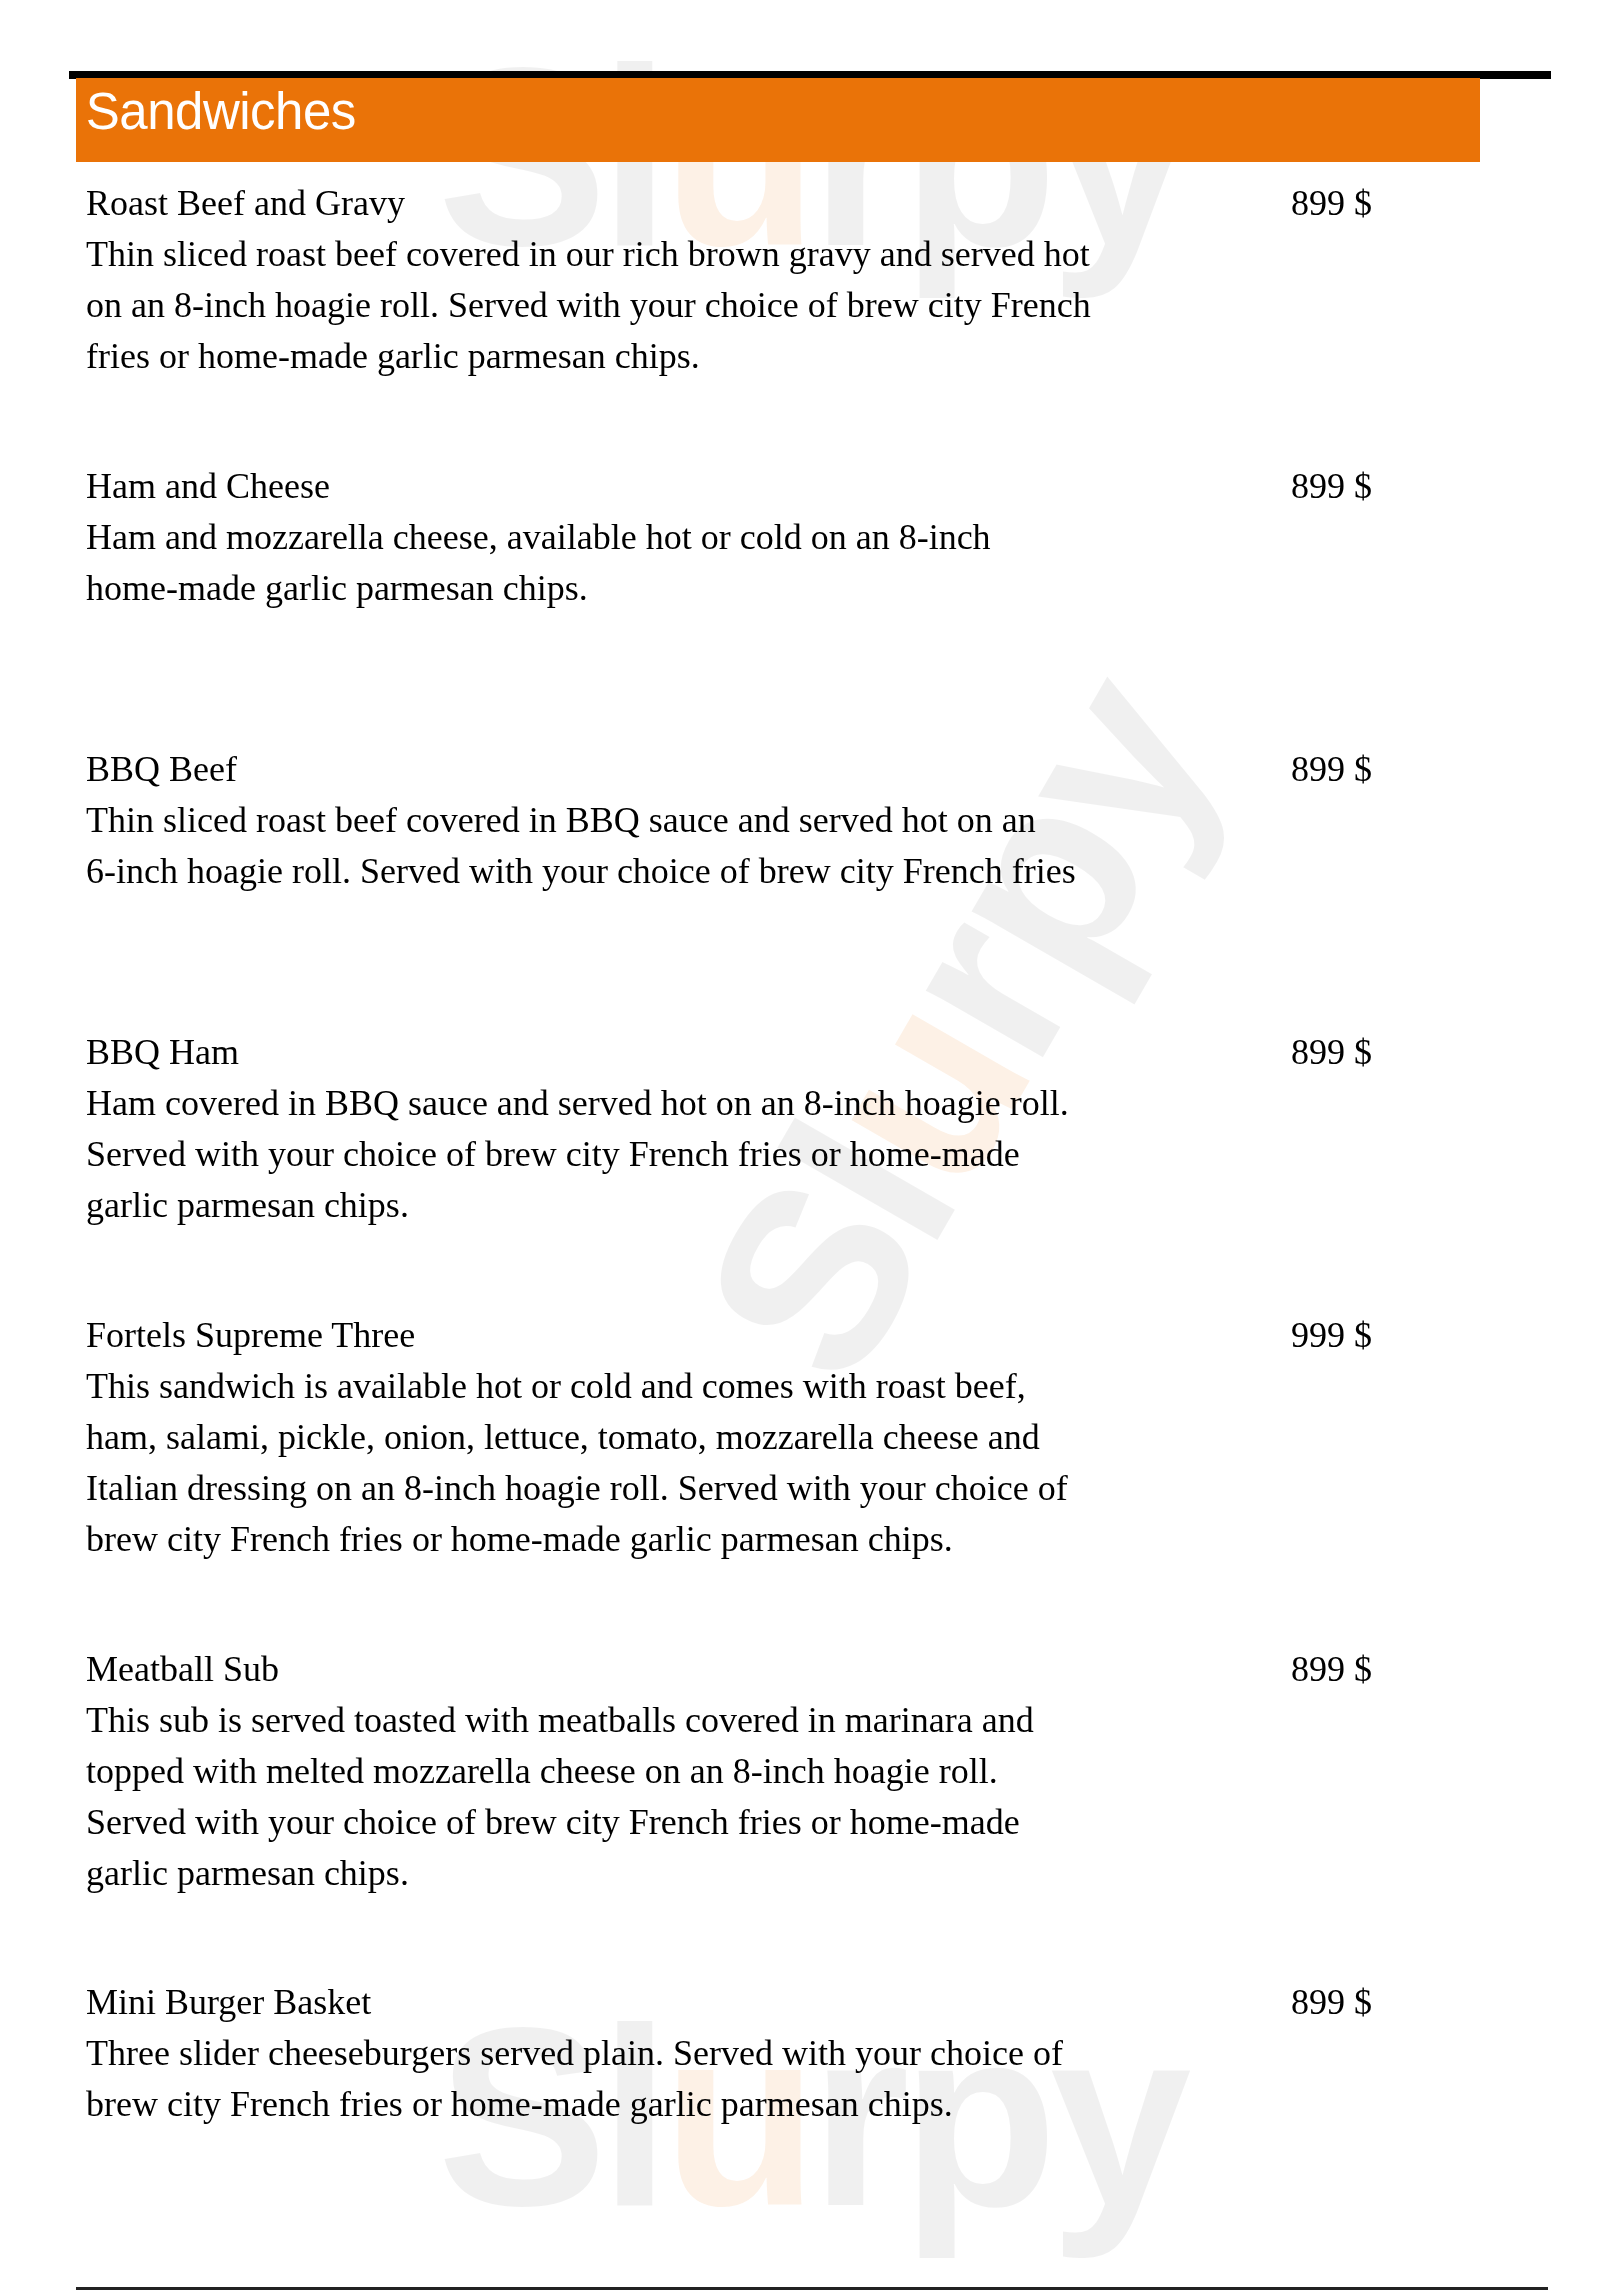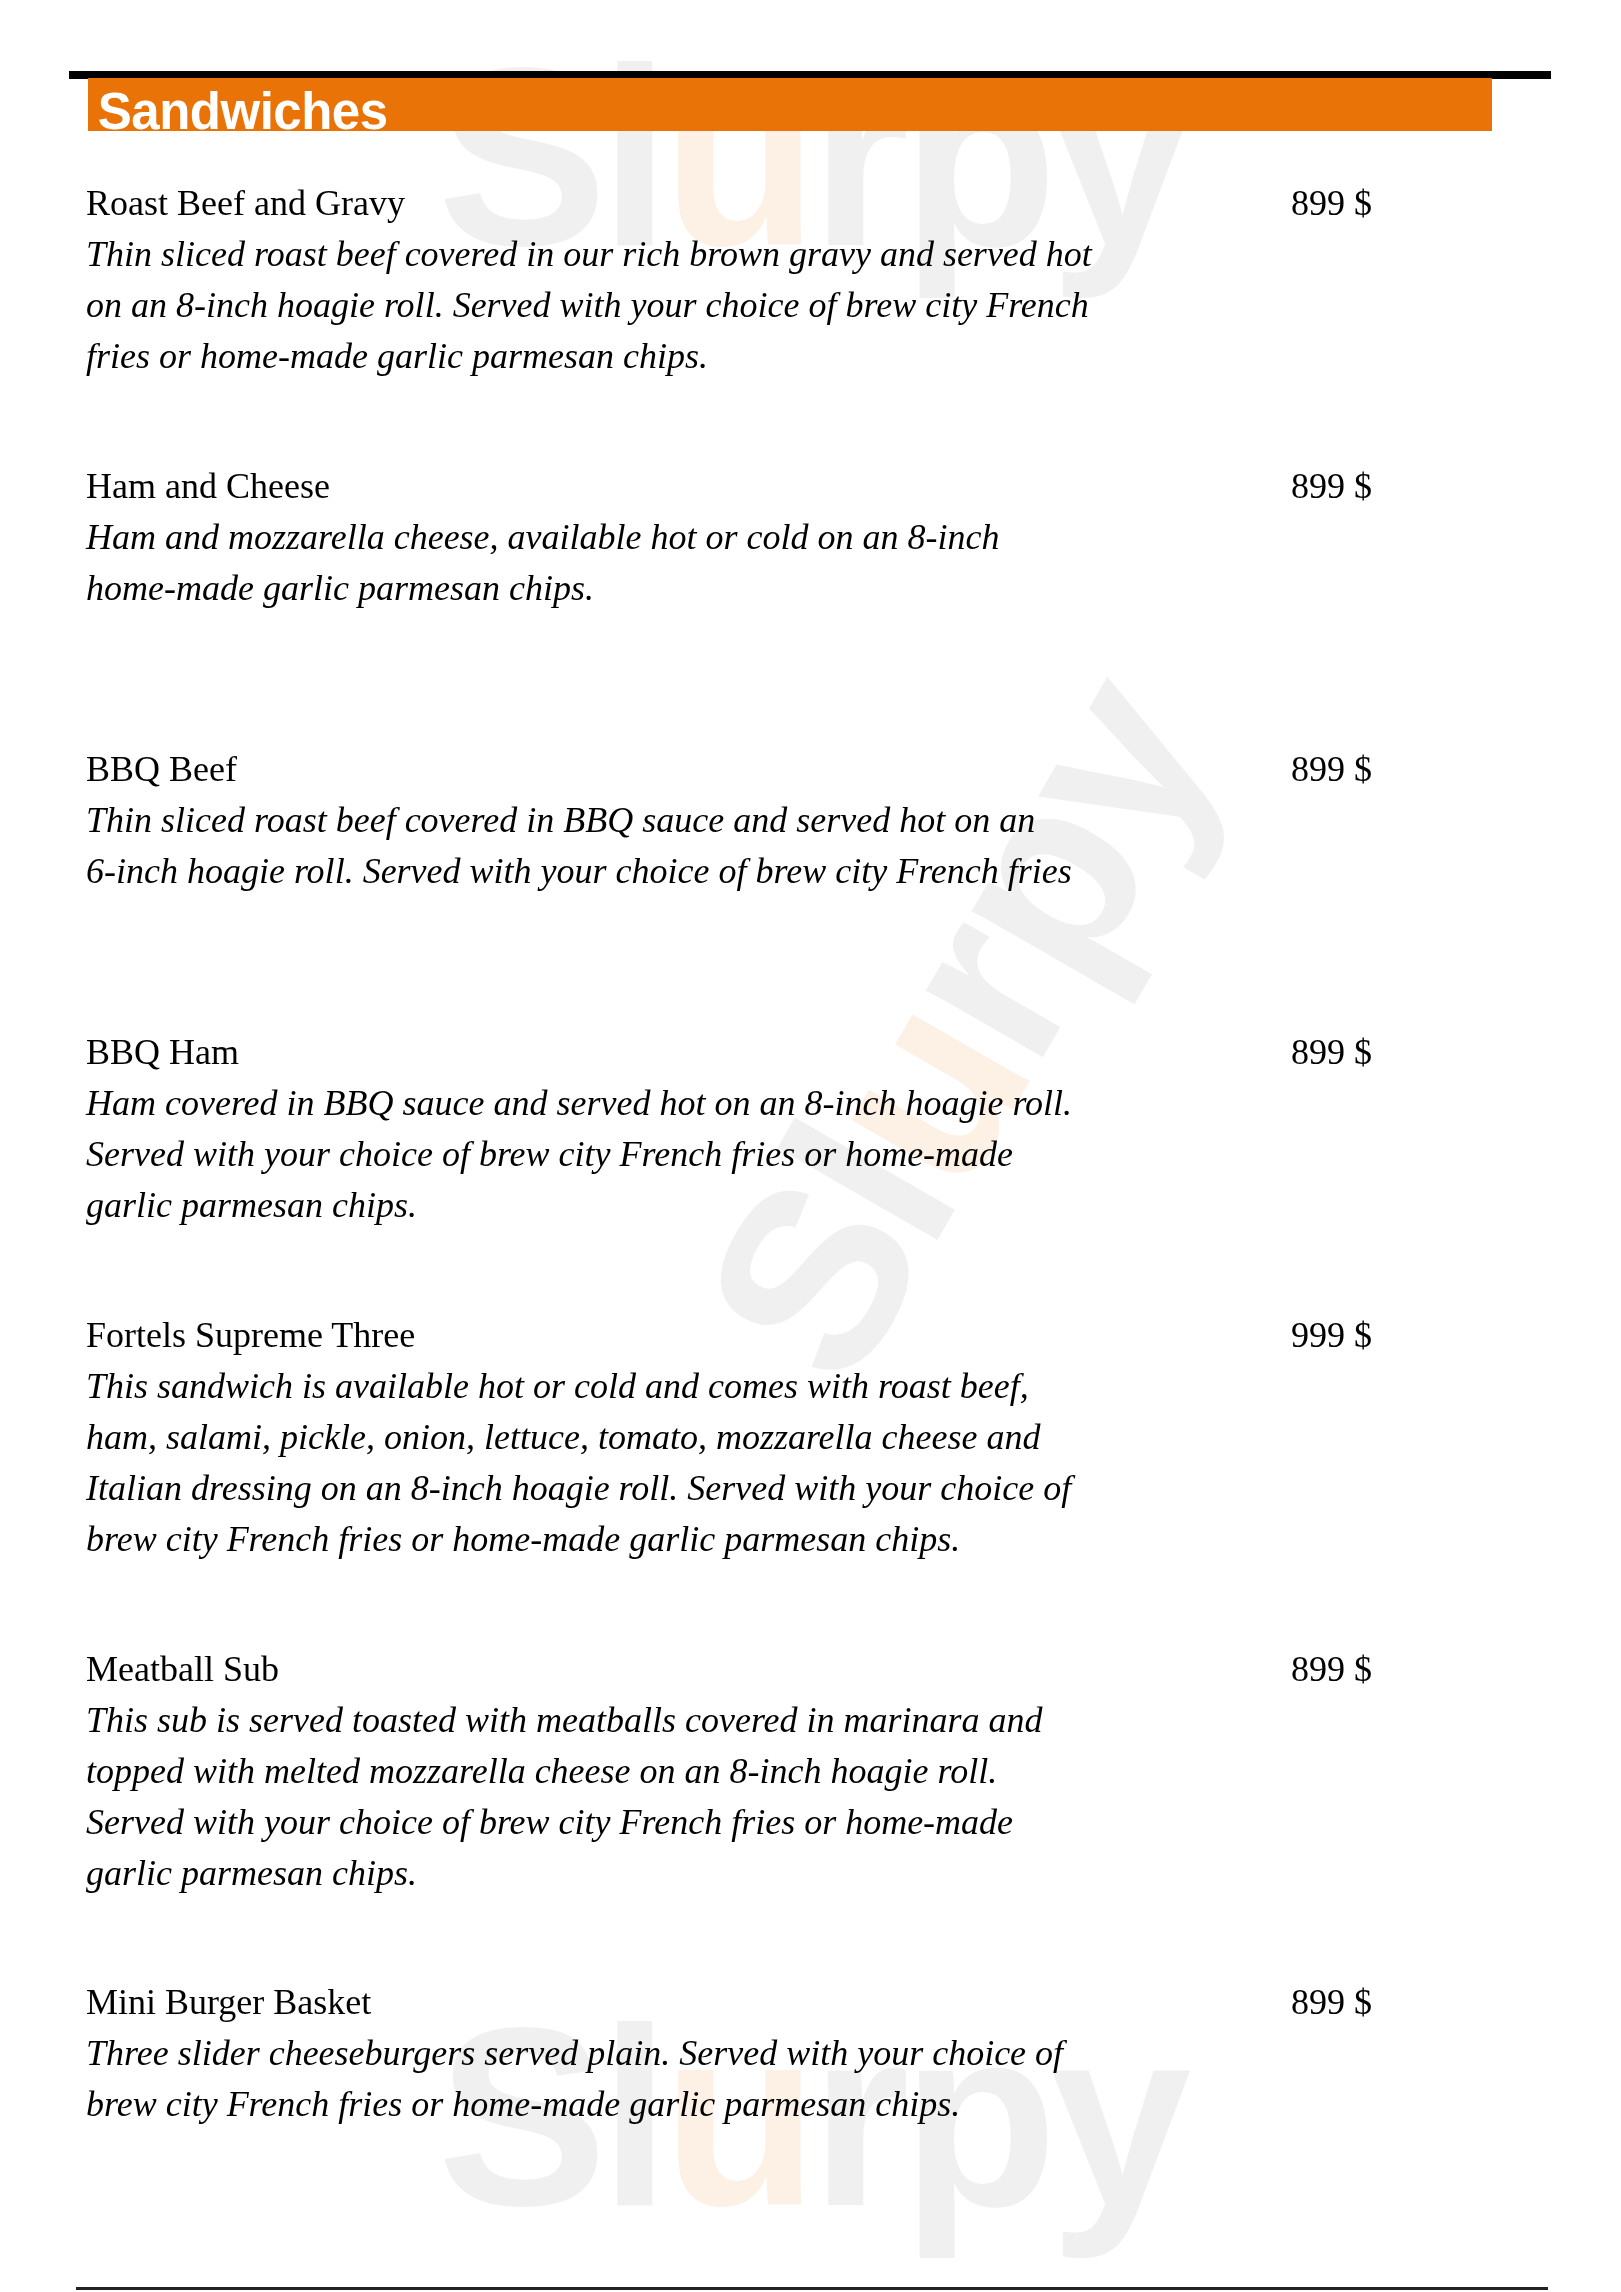--- a/index.html
+++ b/index.html
@@ -18,26 +18,25 @@
   .top-rule {
     position: absolute;
     left: 69px;
     top: 71px;
     width: 1482px;
     height: 7.8px;
     background: #000;
   }
   .section-header {
     position: absolute;
-    left: 88px;
+    left: 76px;
     top: 78px;
     width: 1404px;
-    height: 53px;
+    height: 84px;
     background: #ea7308;
-    font-weight: bold;
   }
   .section-title {
     position: absolute;
     left: 9.8px;
     top: 3.9px;
     font-family: "Liberation Sans", "DejaVu Sans", sans-serif;
     font-size: 51px;
     line-height: 59px;
     color: #ffffff;
     letter-spacing: -0.5px;
@@ -97,21 +96,20 @@
     position: absolute;
     left: 0;
     top: 51px;
     width: 1157px;
     font-size: 36px;
     line-height: 51px;
   }
   .item-desc span {
     display: block;
     white-space: nowrap;
-    font-style: italic;
   }
   .bottom-rule {
     position: absolute;
     left: 76px;
     top: 2287px;
     width: 1472px;
     height: 2.9px;
     background: #222;
   }
 </style>

